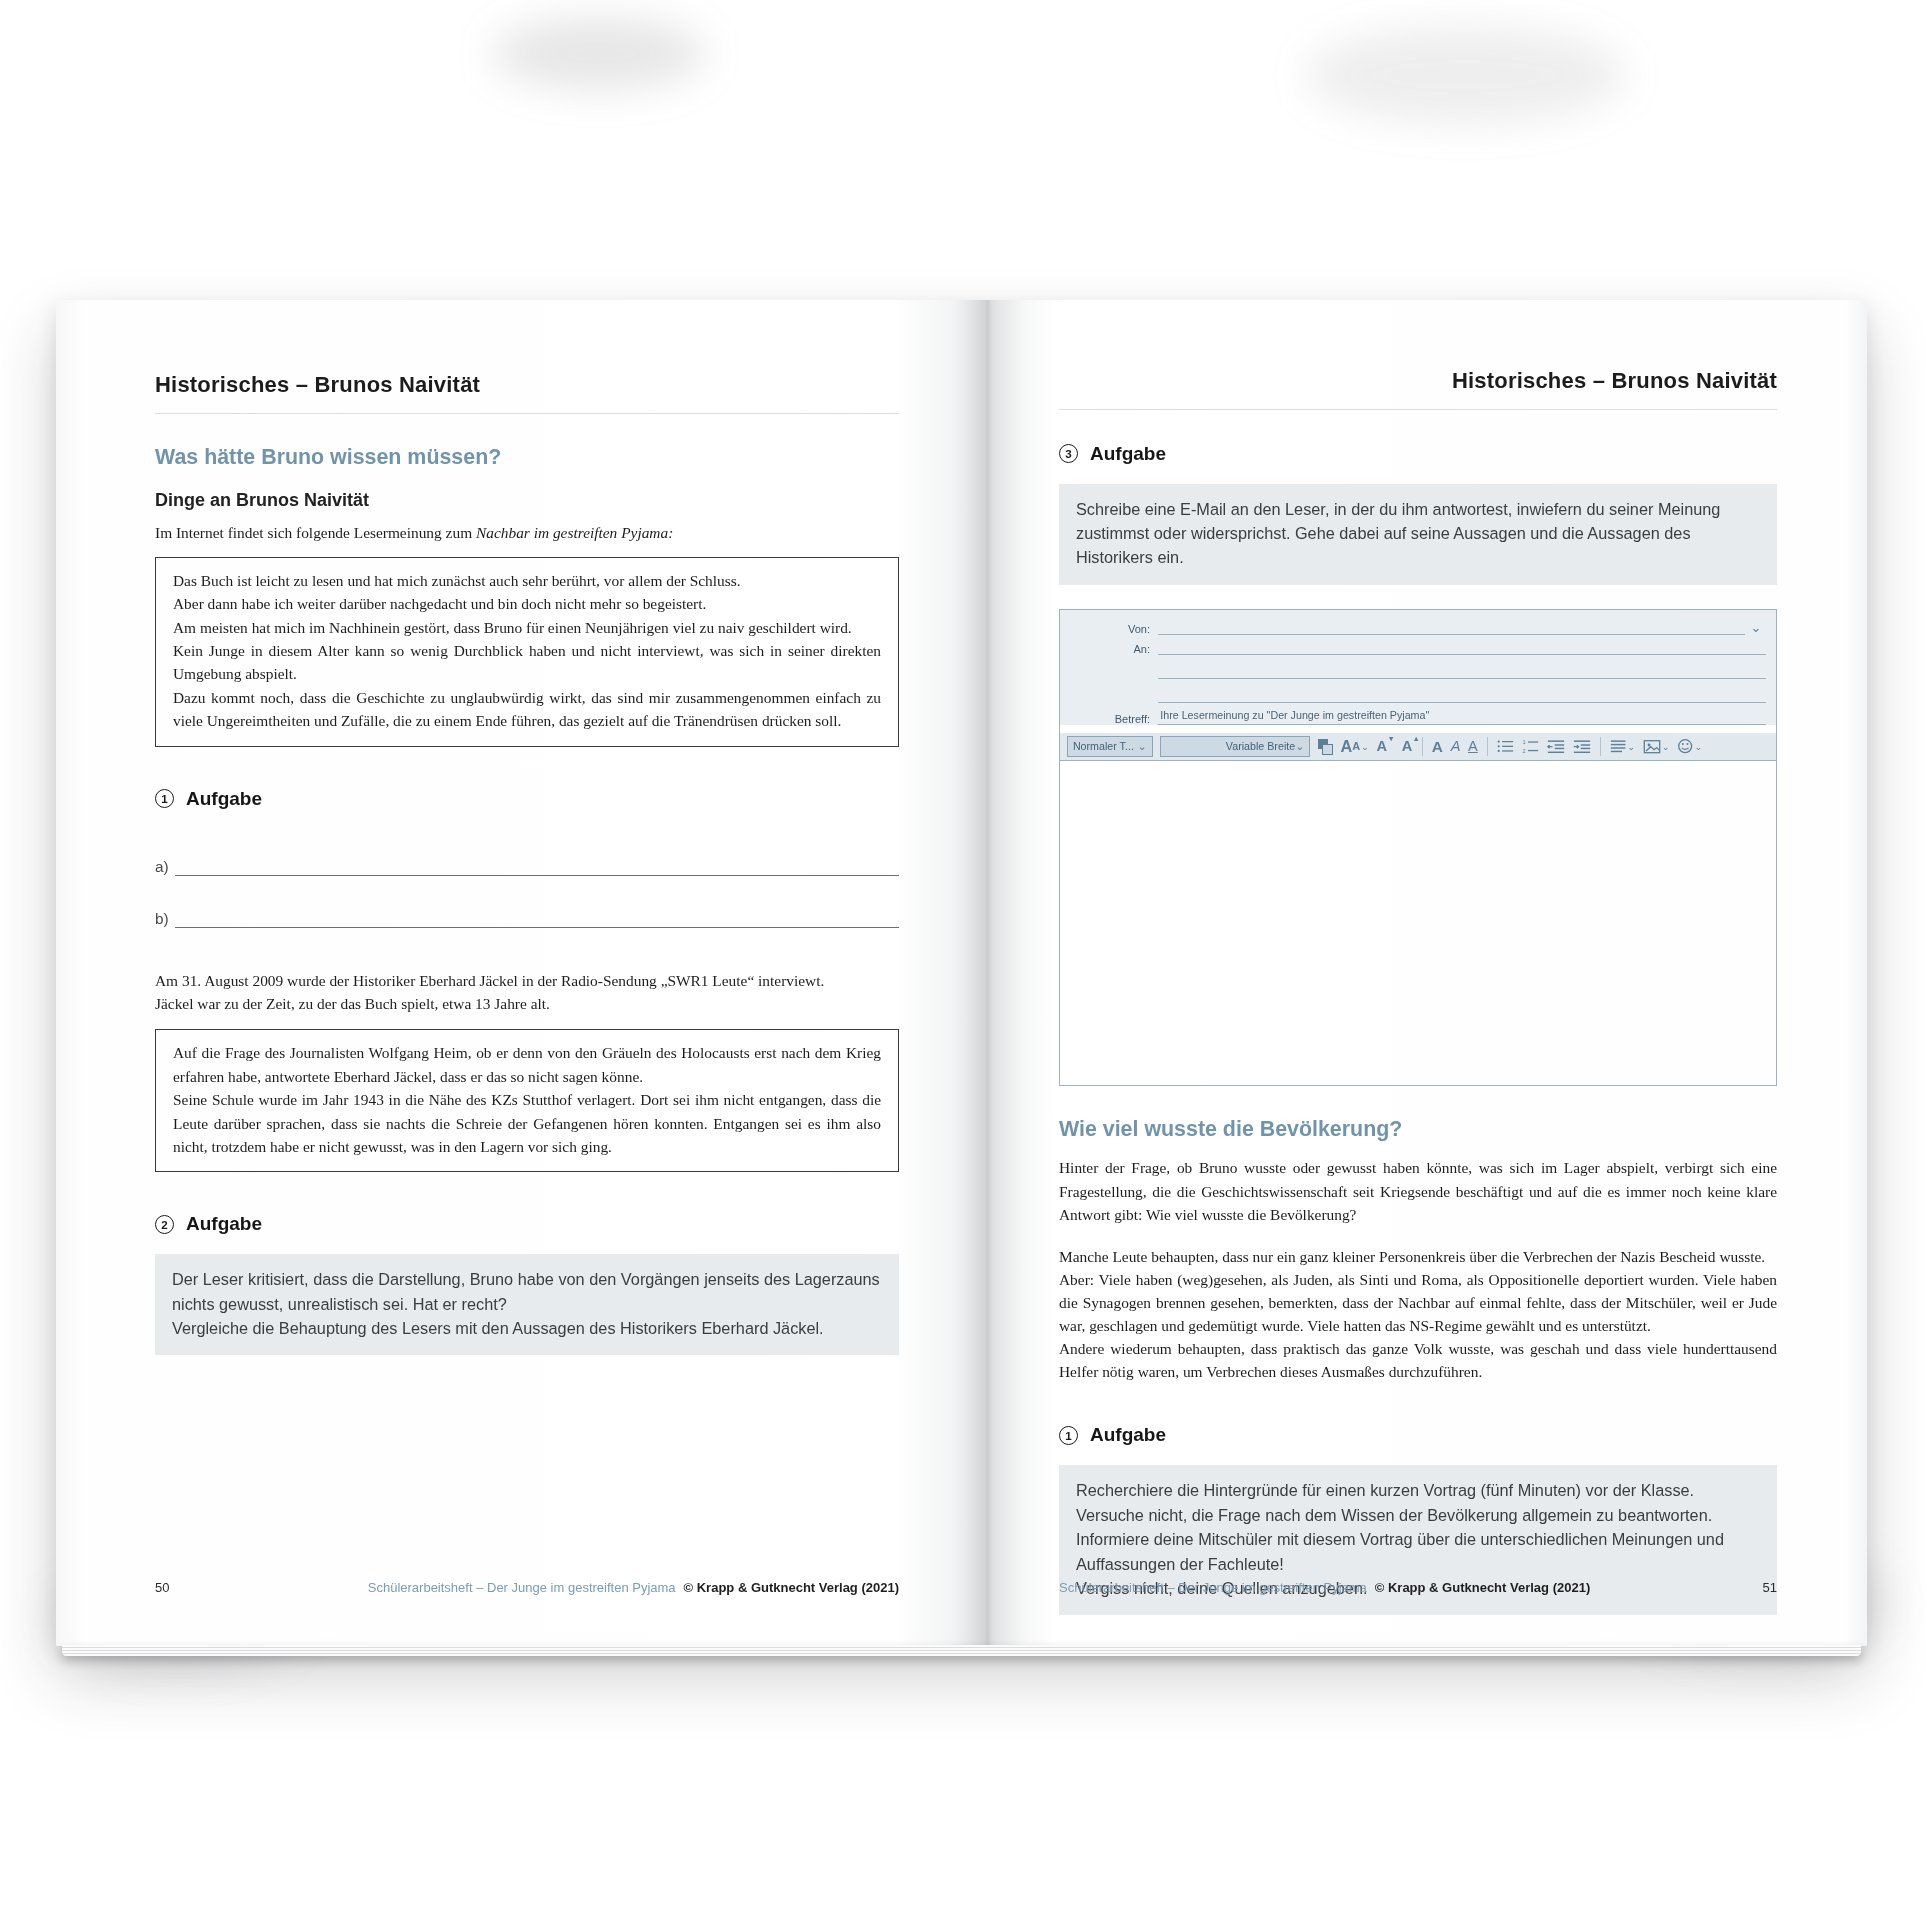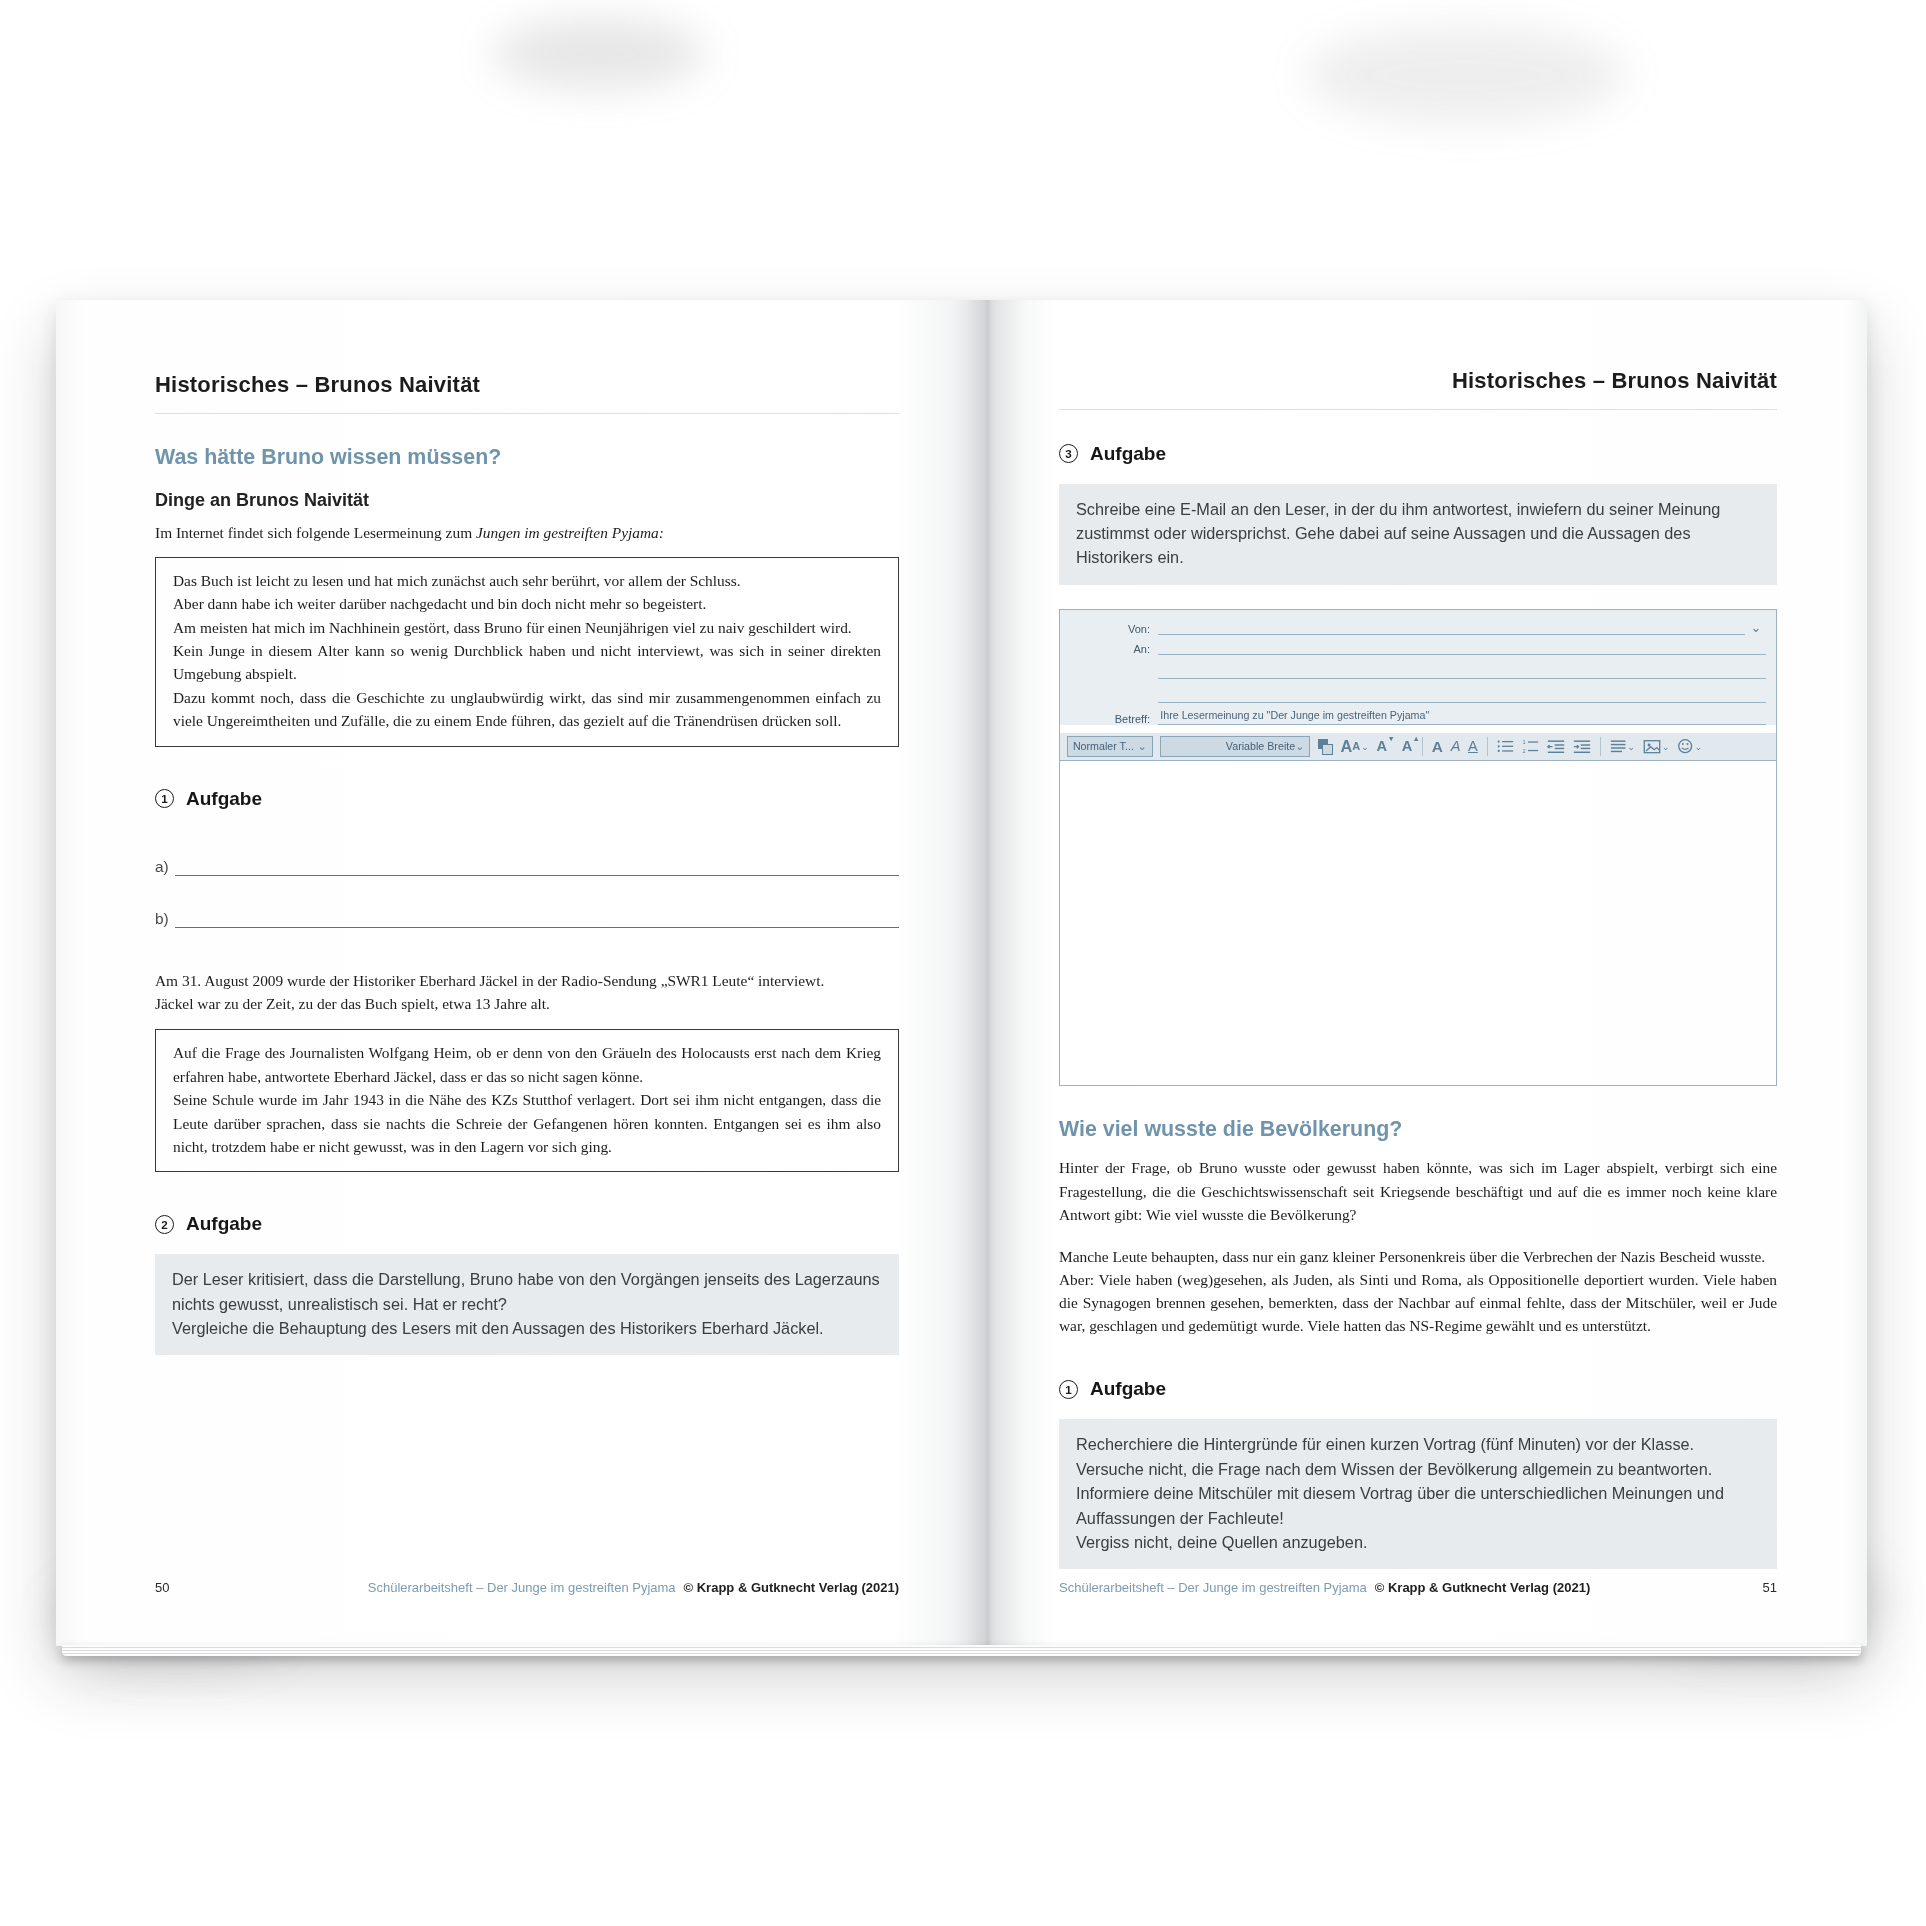--- a/index.html
+++ b/index.html
@@ -120,21 +120,21 @@
 
   <div class="page page-left">
     <div class="content">
       <div class="chapter">Historisches – Brunos Naivität</div>
 
       <div class="h-blue">Was hätte Bruno wissen müssen?</div>
       <div class="h-sub">Dinge an Brunos Naivität</div>
 
       <div class="serif intro">
         <span>Im Internet findet sich folgende Lesermeinung zum</span>
-        <span class="it">Jungen im gestreiften Pyjama:</span>
+        <span class="it">Nachbar im gestreiften Pyjama:</span>
       </div>
 
       <div class="text-box serif">
         <div>Das Buch ist leicht zu lesen und hat mich zunächst auch sehr berührt, vor allem der Schluss.</div>
         <div>Aber dann habe ich weiter darüber nachgedacht und bin doch nicht mehr so begeistert.</div>
         <div>Am meisten hat mich im Nachhinein gestört, dass Bruno für einen Neunjährigen viel zu naiv geschildert wird.</div>
         <div>Kein Junge in diesem Alter kann so wenig Durchblick haben und nicht interviewt, was sich in seiner direkten Umgebung abspielt.</div>
         <div>Dazu kommt noch, dass die Geschichte zu unglaubwürdig wirkt, das sind mir zusammengenommen einfach zu viele Ungereimtheiten und Zufälle, die zu einem Ende führen, das gezielt auf die Tränendrüsen drücken soll.</div>
       </div>
 
@@ -340,20 +340,21 @@
 
         <div class="ef-body"></div>
       </div>
 
       <div class="h-blue">Wie viel wusste die Bevölkerung?</div>
 
       <div class="serif rp-para jtext" id="rp-p1">Hinter der Frage, ob Bruno wusste oder gewusst haben könnte, was sich im Lager abspielt, verbirgt sich eine Fragestellung, die die Geschichtswissenschaft seit Kriegsende beschäftigt und auf die es immer noch keine klare Antwort gibt: Wie viel wusste die Bevölkerung?</div>
       <div id="rp-block2">
         <div class="serif rp-para jtext">Manche Leute behaupten, dass nur ein ganz kleiner Personenkreis über die Verbrechen der Nazis Bescheid wusste.</div>
         <div class="serif rp-para jtext">Aber: Viele haben (weg)gesehen, als Juden, als Sinti und Roma, als Oppositionelle deportiert wurden. Viele haben die Synagogen brennen gesehen, bemerkten, dass der Nachbar auf einmal fehlte, dass der Mitschüler, weil er Jude war, geschlagen und gedemütigt wurde. Viele hatten das NS-Regime gewählt und es unterstützt.</div>
+        <div class="serif rp-para jtext">Andere wiederum behaupten, dass praktisch das ganze Volk wusste, was geschah und dass viele hunderttausend Helfer nötig waren, um Verbrechen dieses Ausmaßes durchzuführen.</div>
       </div>
 
       <div class="task-head">
         <span class="cnum">1</span>
         <span class="task-title">Aufgabe</span>
       </div>
       <div class="task-box">
         <div class="ln">Recherchiere die Hintergründe für einen kurzen Vortrag (fünf Minuten) vor der Klasse. Versuche nicht, die Frage nach dem Wissen der Bevölkerung allgemein zu beantworten. Informiere deine Mitschüler mit diesem Vortrag über die unterschiedlichen Meinungen und Auffassungen der Fachleute!</div>
         <div class="ln">Vergiss nicht, deine Quellen anzugeben.</div>
       </div>

